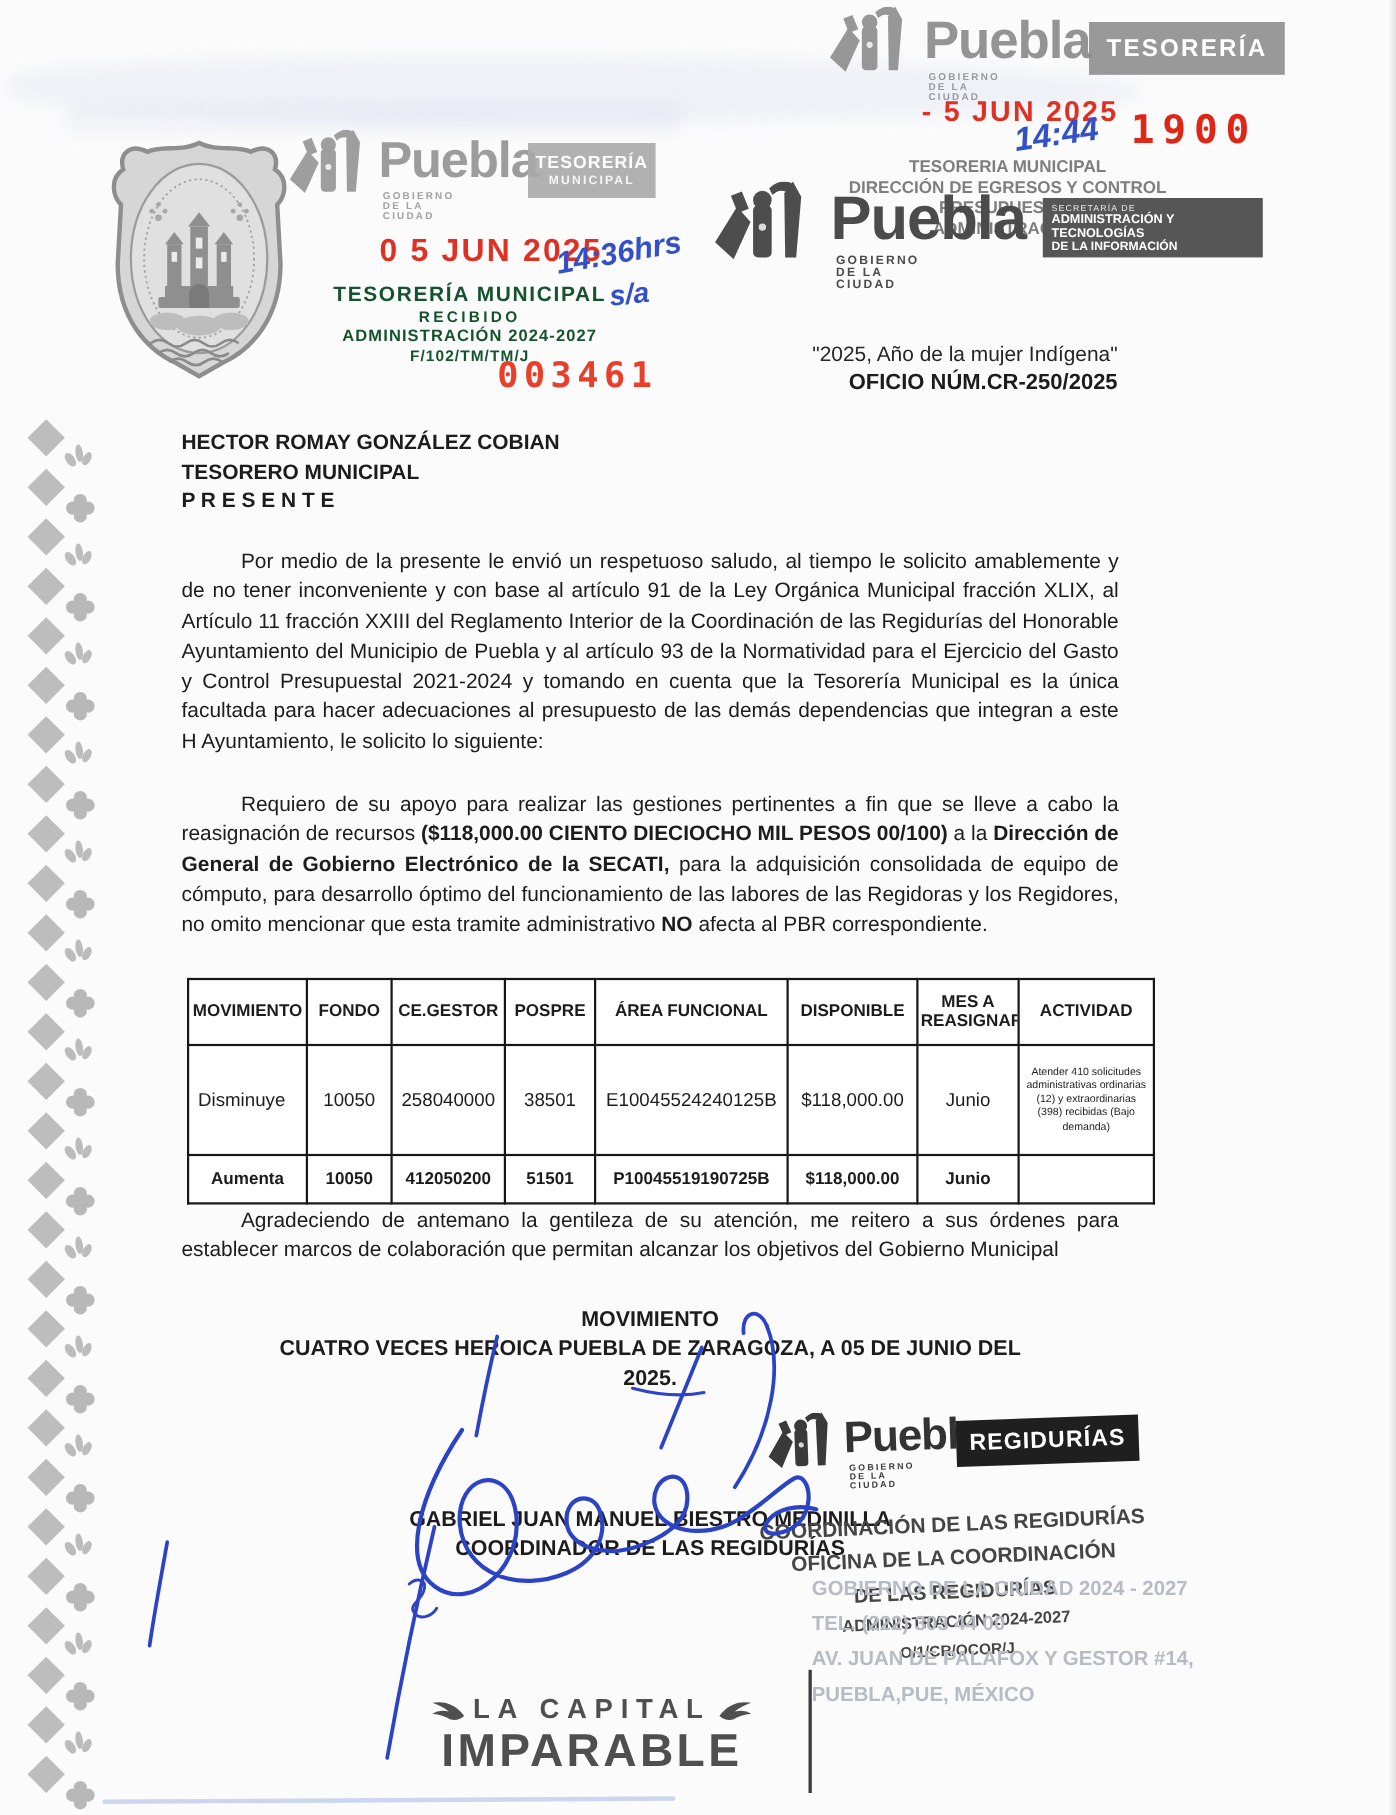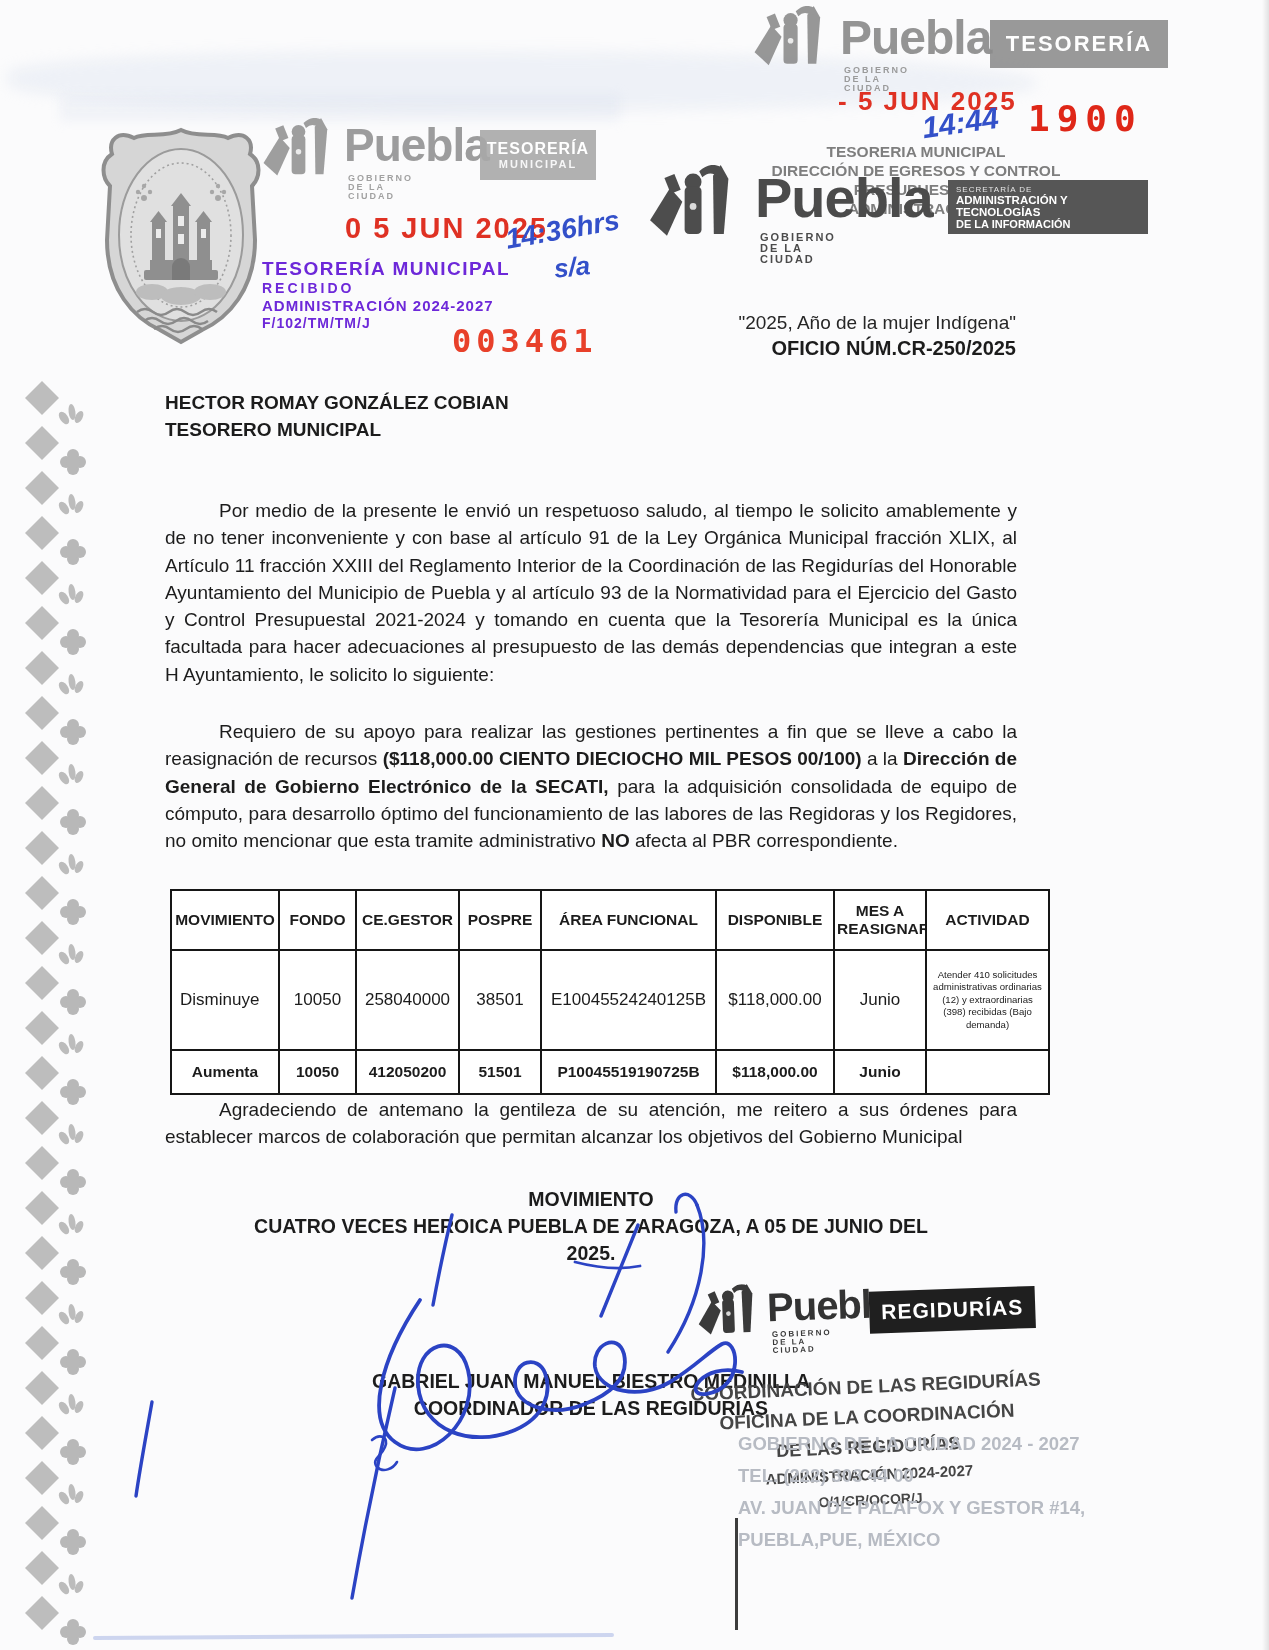--- a/index.html
+++ b/index.html
@@ -23,21 +23,21 @@
   
   .pb-ic{display:block;}
   .brand{font-weight:bold;letter-spacing:-1px;line-height:1;}
   .brand-sub{font-weight:bold;letter-spacing:2px;line-height:1;}
   .stamp-box{color:#fff;text-align:center;display:flex;flex-direction:column;justify-content:center;}
   .gray-lines div{white-space:nowrap;}
   .red-stamp{color:#df3123;font-weight:bold;white-space:nowrap;}
   .mono-stamp{font-family:"DejaVu Sans Mono",monospace;}
   .blue-hand{color:#3350c9;font-style:italic;font-weight:bold;white-space:nowrap;}
   .egresos{width:320px;text-align:center;color:#7e7e7e;font-weight:bold;font-size:15.5px;line-height:19px;}
-  .recibido{width:330px;color:#6d28d9;font-weight:bold;}
+  .recibido{width:330px;text-align:center;color:#14532d;font-weight:bold;}
   .quote-block{width:380px;text-align:right;}
   
   .letter{left:165px;width:852px;}
   .recipient div{font-weight:bold;font-size:19px;line-height:26.5px;}
   p.body-p{margin:0;font-size:19px;line-height:27.3px;text-align:justify;text-align-last:left;text-indent:54px;}
   .center-line{text-align:center;font-weight:bold;font-size:19.5px;line-height:27px;}
   
   table.reassign{border-collapse:collapse;table-layout:fixed;width:878px;background:#fff;}
   table.reassign th,table.reassign td{border:2px solid #161616;overflow:hidden;}
   table.reassign th{font-size:15.5px;height:54px;text-align:center;padding:2px;}
@@ -444,20 +444,21 @@
   </div>
 
   <div class="abs quote-block" style="left:636px;top:312px">
     <div style="font-size:19px;color:#262626">"2025, Año de la mujer Indígena"</div>
     <div style="font-size:20px;font-weight:bold;margin-top:3px">OFICIO NÚM.CR-250/2025</div>
   </div>
 
   <div class="abs letter recipient" style="top:390px">
     <div>HECTOR ROMAY GONZÁLEZ COBIAN</div>
     <div>TESORERO MUNICIPAL</div>
+    <div>P R E S E N T E</div>
   </div>
 
   <p class="abs letter body-p" style="top:497px"><span>Por medio de la presente le envió un respetuoso saludo, al tiempo le solicito amablemente y de no tener inconveniente y con base al artículo 91 de la Ley Orgánica Municipal fracción XLIX, al Artículo 11 fracción XXIII del Reglamento Interior de la Coordinación de las Regidurías del Honorable Ayuntamiento del Municipio de Puebla y al artículo 93 de la Normatividad para el Ejercicio del Gasto y Control Presupuestal 2021-2024 y tomando en cuenta que la Tesorería Municipal es la única facultada para hacer adecuaciones al presupuesto de las demás dependencias que integran a este H Ayuntamiento, le solicito lo siguiente:</span></p>
 
   <p class="abs letter body-p" style="top:718px"><span>Requiero  de su apoyo para realizar las gestiones pertinentes a fin que se lleve a cabo la reasignación de recursos </span><b>($118,000.00 CIENTO DIECIOCHO MIL PESOS 00/100)</b><span> a la </span><b>Dirección de General de Gobierno Electrónico de la SECATI,</b><span> para la adquisición consolidada de equipo de cómputo, para desarrollo óptimo del funcionamiento de las labores de las Regidoras y los Regidores, no omito mencionar que esta tramite administrativo </span><b>NO</b><span> afecta al PBR correspondiente.</span></p>
 
   <table class="reassign abs" id="reassign-table" style="left:170px;top:889px">
     <colgroup>
       <col style="width:108px">
         <col style="width:77px">
@@ -534,20 +535,32 @@
 
   <div class="abs footer-gray" style="left:738px;top:1428px;z-index:0">
     <div>GOBIERNO DE LA CIUDAD 2024 - 2027</div>
     <div>TEL. (222) 303 44 00</div>
     <div>AV. JUAN DE PALAFOX Y GESTOR #14,</div>
     <div>PUEBLA,PUE, MÉXICO</div>
   </div>
 
   <div class="abs vdivider" style="left:735px;top:1518px;height:112px"></div>
 
+  <div class="abs capital" style="left:378px;top:1540px">
+    <div class="l1">
+      <svg width="34" height="24" style="color:#4f4f4f;transform:scaleX(-1)">
+          <use href="#wing"></use>
+        </svg>
+      <span>LA CAPITAL</span>
+      <svg width="34" height="24" style="color:#4f4f4f">
+          <use href="#wing"></use>
+        </svg>
+    </div>
+    <div class="l2">IMPARABLE</div>
+  </div>
 
   <svg class="abs sig-svg" width="1269" height="1650" viewBox="0 0 1269 1650">
     <g stroke="#2b43c4" fill="none" stroke-linecap="round" stroke-width="3.4">
       <path d="M420,1300 C380,1360 365,1420 395,1442 C430,1468 480,1420 468,1370 C458,1330 415,1342 418,1385 C422,1432 472,1448 515,1430 C545,1417 552,1392 545,1373 C538,1355 514,1360 515,1383 C516,1406 550,1418 585,1404 C620,1390 628,1372 624,1354 C618,1332 592,1344 595,1367 C599,1392 640,1400 670,1382 C695,1367 708,1352 722,1344 C738,1336 746,1388 706,1394 C682,1397 702,1362 742,1372" stroke-width="3.8"></path>
       <path d="M697,1205 C712,1242 702,1300 668,1352"></path>
       <path d="M697,1205 C690,1188 674,1192 676,1212"></path>
       <path d="M452,1215 C444,1248 438,1278 433,1305"></path>
       <path d="M638,1225 C624,1260 610,1294 601,1316"></path>
       <path d="M575,1262 C598,1268 620,1270 640,1266" stroke-width="2.8"></path>
       <path d="M395,1388 C380,1452 364,1530 352,1598"></path>

